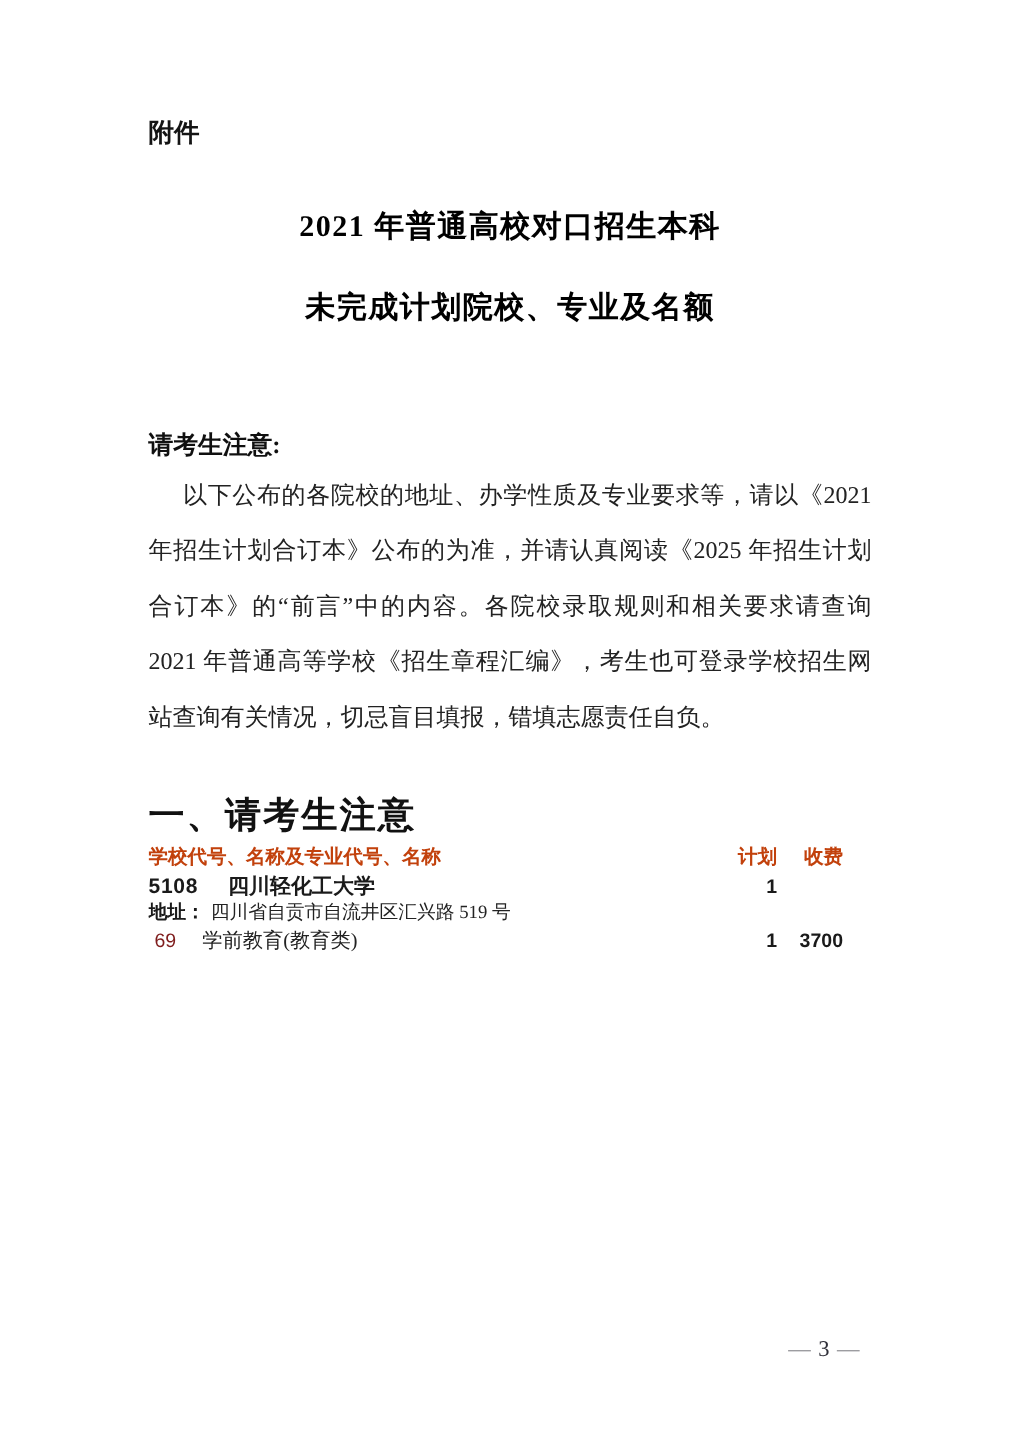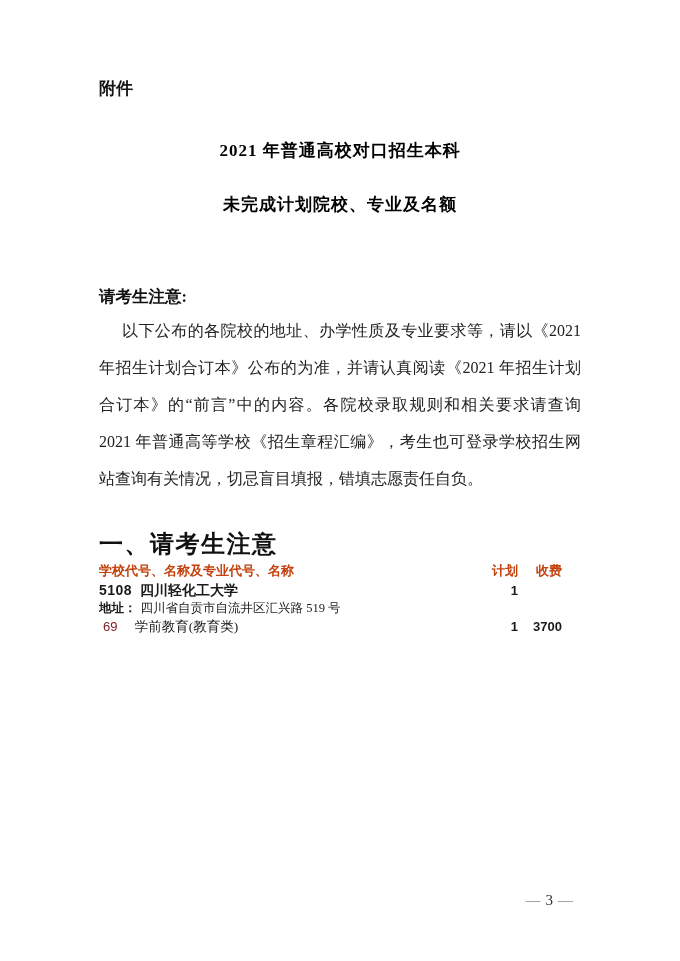--- a/index.html
+++ b/index.html
@@ -30,21 +30,21 @@
   }
 
   
   .title-line {
     position: absolute;
     left: 0;
     width: 680px;
     text-align: center;
     font-family: "Liberation Serif", "DejaVu Serif", serif;
     font-weight: 700;
-    font-size: 17px;
+    font-size: 20px;
     line-height: 30px;
     letter-spacing: 1px;
     color: #000000;
   }
   .title-line.l1 { top: 136px; }
   .title-line.l2 { top: 190px; }
 
   
   .notice-heading {
     position: absolute;
@@ -146,21 +146,21 @@
     color: #222222;
   }
   .row-major .name-col { padding-left: 4px; }
   .row-major .major-code {
     font-family: "Liberation Sans", "DejaVu Sans", sans-serif;
     font-size: 13px;
     color: #7f1d1d;
   }
   .row-major .major-name { margin-left: 14px; font-family: Liberation Serif, serif; }
   .school-code { letter-spacing: 0.5px; margin-top: 44px; }
-  .school-name { margin-left: 4px; }
+  .school-name { margin-left: 16px; }
 
   
   .page-footer {
     position: absolute;
     top: 891px;
     right: 102px;
     font-size: 15px;
     line-height: 19px;
     color: #2f2f38;
   }
@@ -176,21 +176,21 @@
 
   <div class="attachment">附件</div>
 
   <div class="title-line l1">2021 年普通高校对口招生本科</div>
   <div class="title-line l2">未完成计划院校、专业及名额</div>
 
   <div class="notice-heading">请考生注意:</div>
 
   <div class="paragraph">
     <div class="pline first pl0">以下公布的各院校的地址、办学性质及专业要求等，请以《2021</div>
-    <div class="pline pl1">年招生计划合订本》公布的为准，并请认真阅读《2021 年招生计划</div>
+    <div class="pline pl1">年招生计划合订本》公布的为准，并请认真阅读《2025 年招生计划</div>
     <div class="pline pl2">合订本》的“前言”中的内容。各院校录取规则和相关要求请查询</div>
     <div class="pline pl3">2021 年普通高等学校《招生章程汇编》，考生也可登录学校招生网</div>
     <div class="pline last pl4">站查询有关情况，切忌盲目填报，错填志愿责任自负。</div>
   </div>
 
   <div class="section-heading">一、请考生注意</div>
 
   <div class="trow row-header">
     <div class="name-col">学校代号、名称及专业代号、名称</div>
     <div class="plan-col">计划</div>

